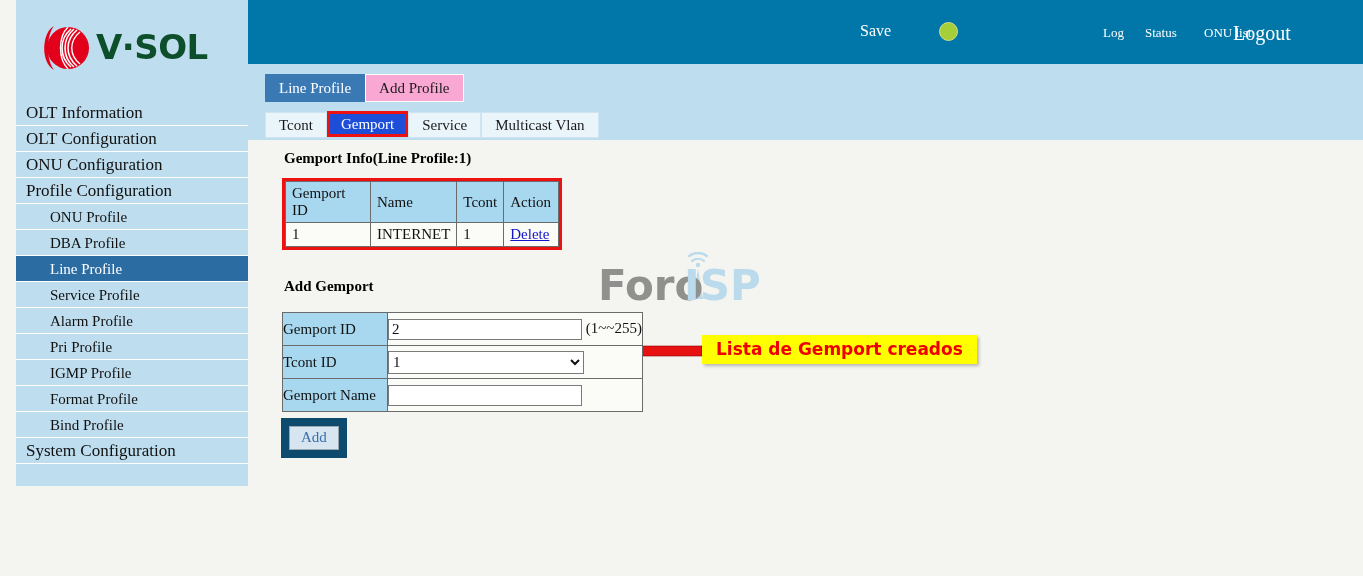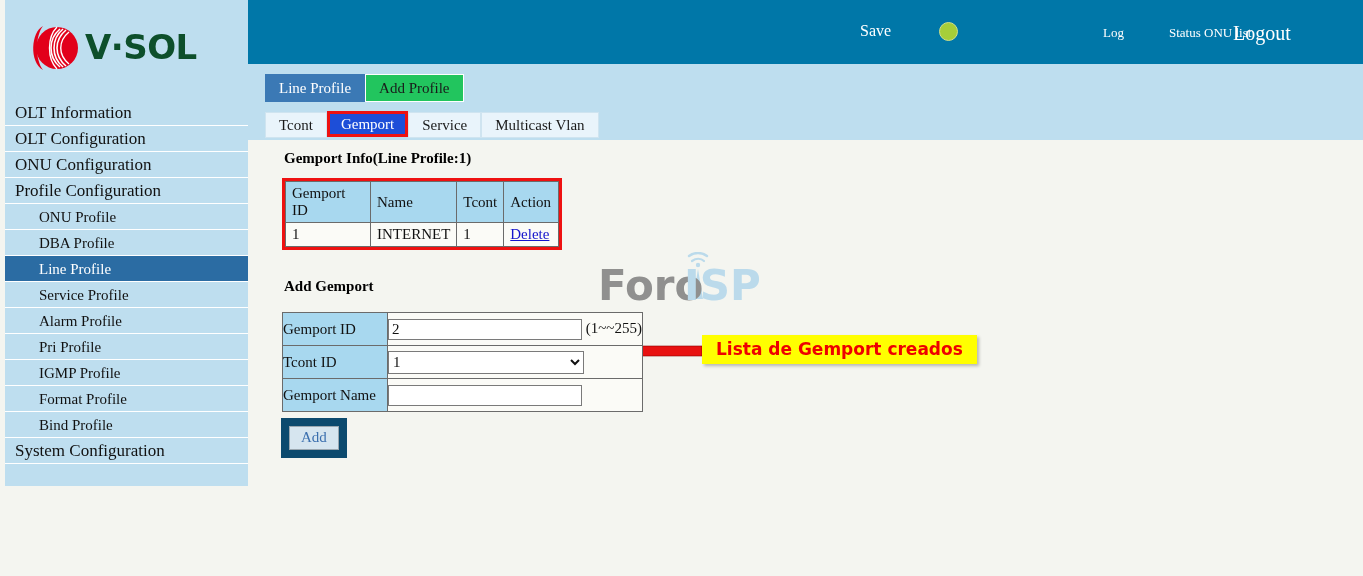--- a/index.html
+++ b/index.html
@@ -11,21 +11,21 @@
     font-family: "Liberation Serif", "DejaVu Serif", serif;
   }
   #app {
     position: relative;
     width: 1363px; height: 576px;
     background: #f4f5f0;
   }
 
   
   #leftcol {
-    position: absolute; left: 5px; top: 0;
+    position: absolute; left: 16px; top: 0;
     width: 248px; height: 486px;
     background: #bedeef;
   }
   #logo-area {
     position: absolute; left: 0; top: 0;
     width: 248px; height: 100px;
     background: #bedeef;
   }
   #logo-wrap {
     position: absolute; left: 22px; top: 22px;
@@ -77,37 +77,37 @@
     width: 19px; height: 19px; border-radius: 50%;
     background: #a6ce39;
     border: 1px solid #cfe08a;
     cursor: pointer;
   }
   .hdr-link {
     position: absolute; top: 25px;
     color: #ffffff; font-size: 13px; cursor: pointer;
   }
   #hdr-log     { left: 855px; }
-  #hdr-status  { left: 897px; margin-left: 24px; }
+  #hdr-status  { left: 897px; }
   #hdr-onulist { left: 956px; }
   #hdr-logout  { left: 985px; top: 22px; font-size: 20px; }
 
   
   #tabstrip {
     position: absolute; left: 248px; top: 64px;
     width: 1115px; height: 76px;
     background: #bedeef;
   }
   .tabrow1 { position: absolute; left: 17px; top: 10px; display: flex; }
   .tab1 {
     height: 28px; line-height: 27px;
     padding: 0 13px;
     font-size: 15px;
     color: #1a1a1a;
-    background: #22c55e;
+    background: #f9a8d4;
     border: 1px solid #ffffff;
     cursor: pointer;
     white-space: nowrap;
   }
   .tab1.active { background: #3b79b5; color: #ffffff; border-color: #3b79b5; }
 
   .tabrow2 { position: absolute; left: 17px; top: 48px; display: flex; }
   .tab2 {
     height: 26px; line-height: 25px;
     padding: 0 13px;

